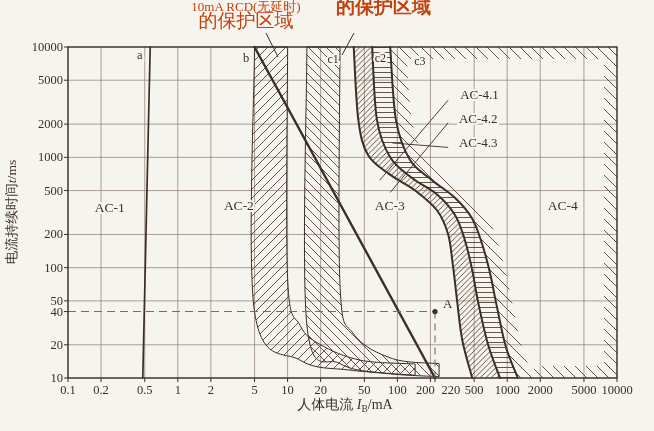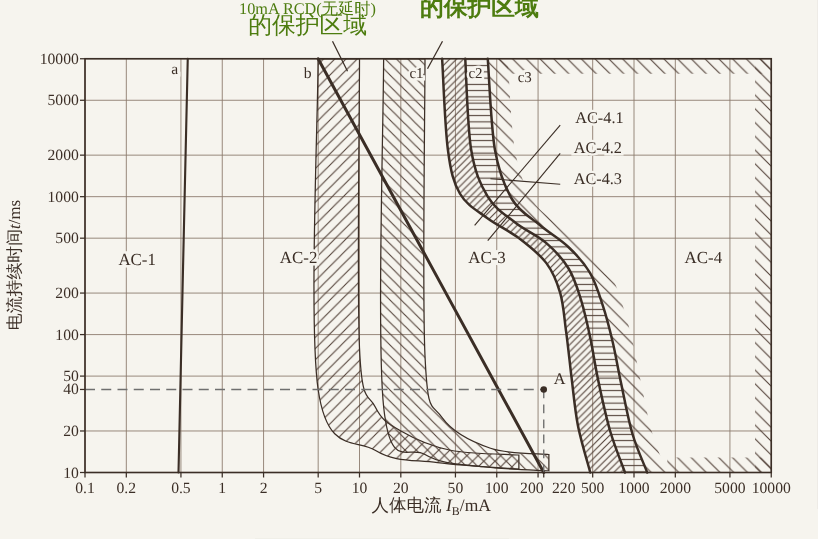--- a/index.html
+++ b/index.html
@@ -1,19 +1,19 @@
 <!DOCTYPE html>
 <html><head>
 <meta charset="utf-8">
 <style>
   html,body{margin:0;padding:0;background:#e8e6e0;}
   #shot{position:relative;width:654px;height:431px;background:#f6f4ee;overflow:hidden;
         font-family:"Liberation Serif","DejaVu Serif",serif;color:#3b2e26;}
   .rcd-label{position:absolute;top:0;text-align:center;font-size:13px;line-height:14px;
-             color:#4d7c0f;white-space:nowrap;}
+             color:#c2410c;white-space:nowrap;}
   .rcd-label .l2{font-size:19px;}
   #rcd30-label{font-weight:bold;}
   svg text{fill:#3b2e26;}
 </style>
 </head>
 <body>
 
 <div id="shot">
   <div class="rcd-label" id="rcd10-label" style="left:170px;width:152px;">
     <div>10mA RCD(无延时)</div>

